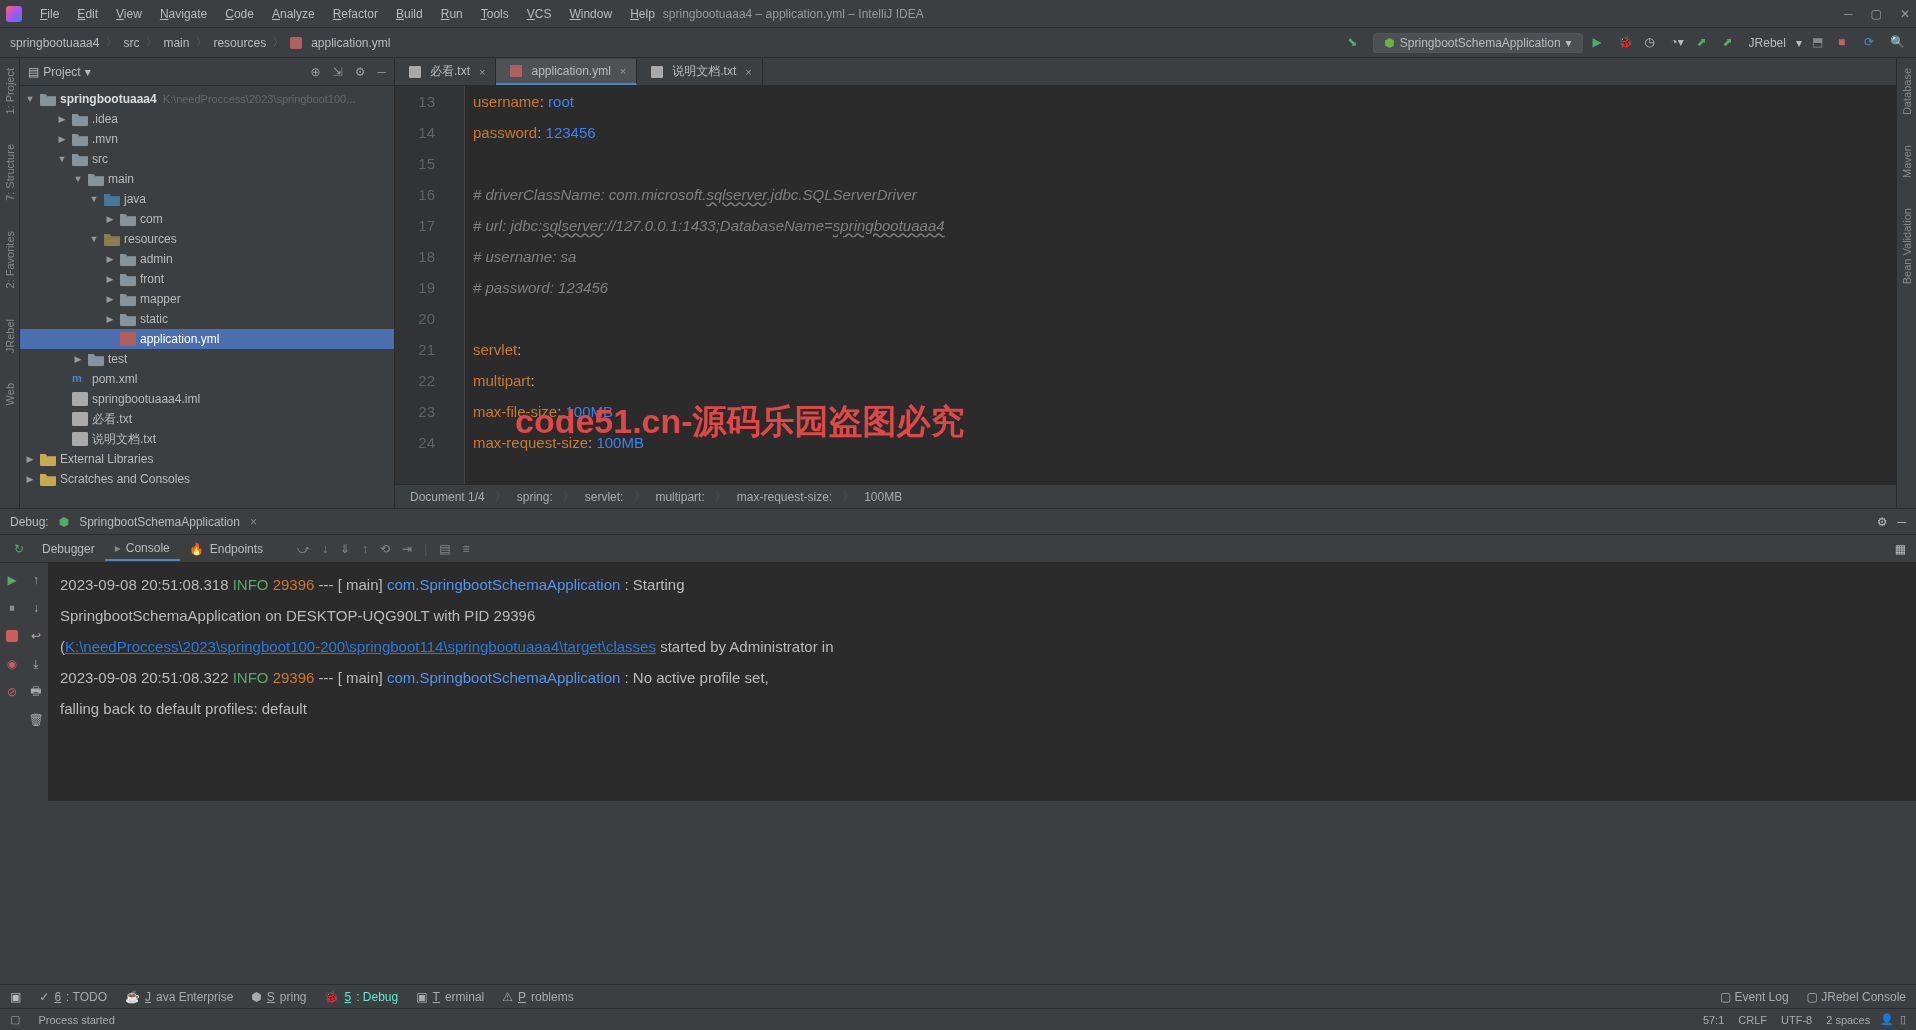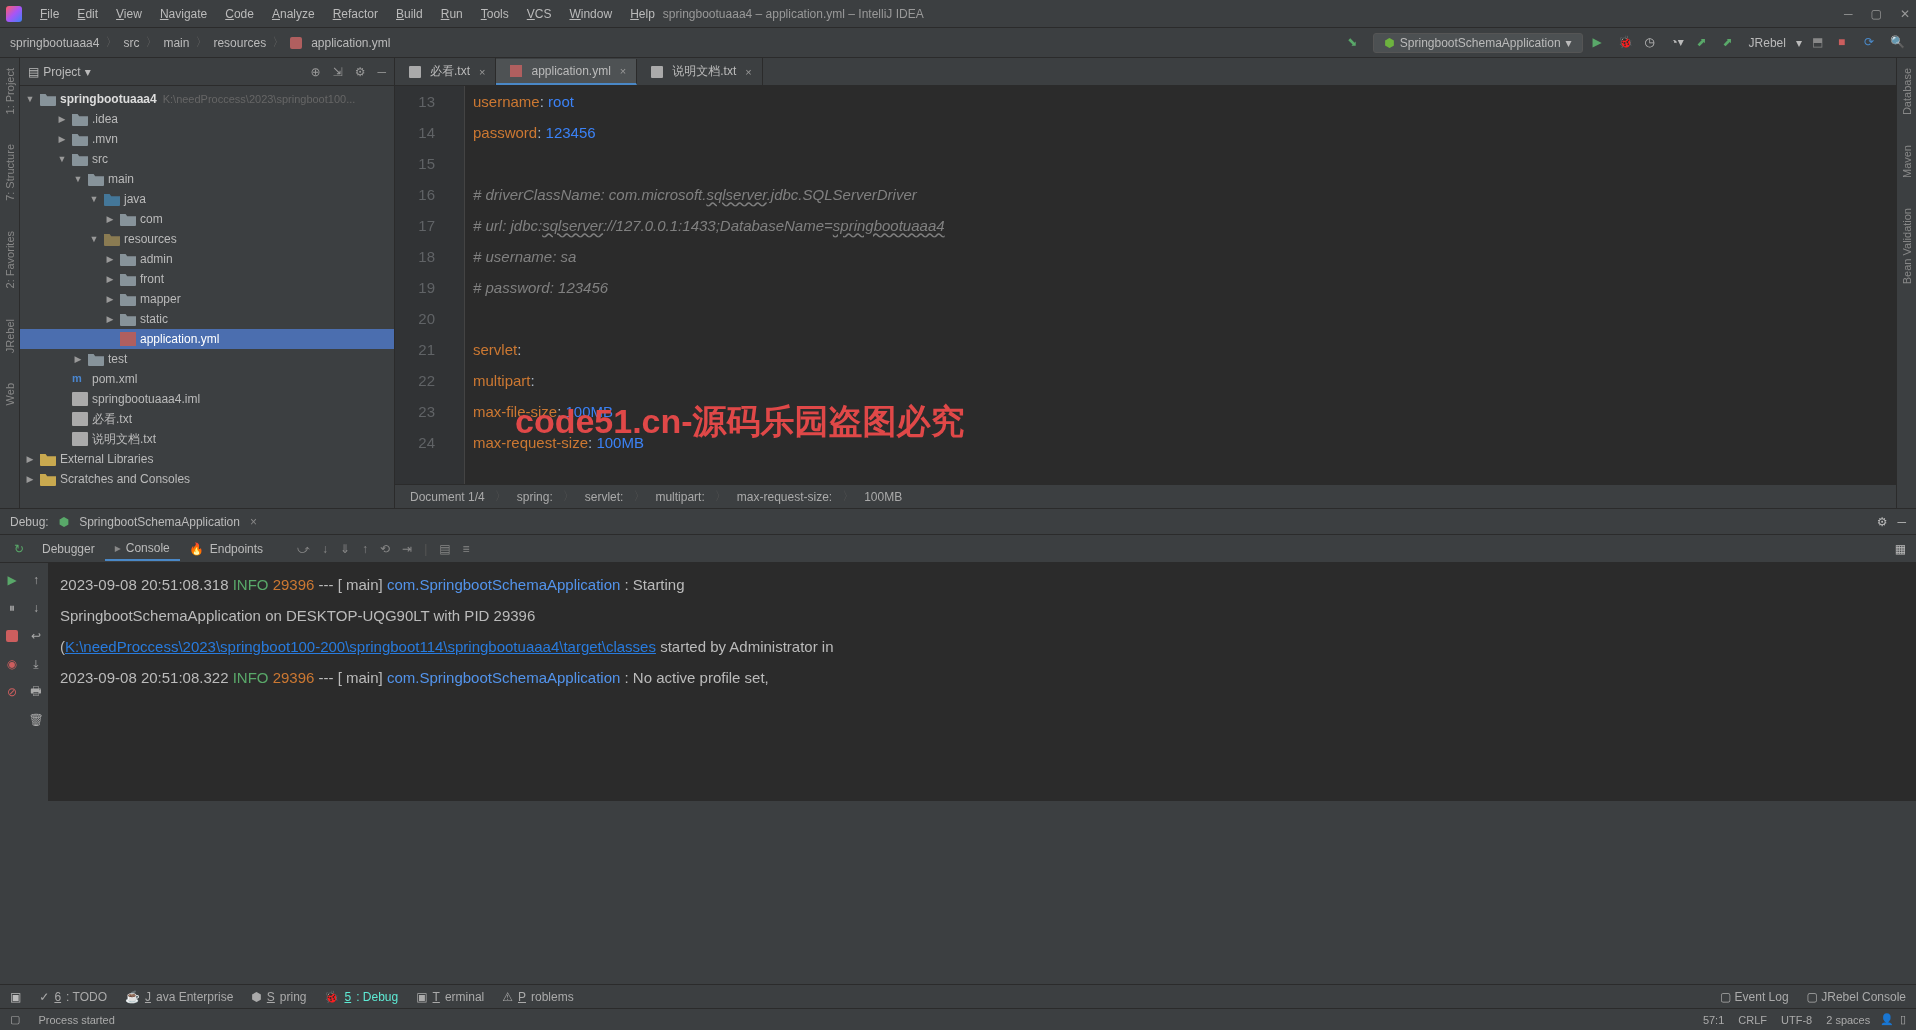--- a/index.html
+++ b/index.html
@@ -403,20 +403,21 @@
           <span class="tool-btn">🖶</span>
           <span class="tool-btn">🗑</span>
         </div>
       </div>
     </div>
     <div class="console-out" id="console-out">
         <div>2023-09-08 20:51:08.318  <span class="info">INFO</span><span class="pid"> 29396 </span>--- [           main] <span class="class">com.SpringbootSchemaApplication</span>            : Starting</div>
         <div>SpringbootSchemaApplication on DESKTOP-UQG90LT with PID 29396</div>
         <div>(<span class="path">K:\needProccess\2023\springboot100-200\springboot114\springbootuaaa4\target\classes</span> started by Administrator in</div>
         <div>2023-09-08 20:51:08.322  <span class="info">INFO</span><span class="pid"> 29396 </span>--- [           main] <span class="class">com.SpringbootSchemaApplication</span>            : No active profile set,</div>
+        <div>falling back to default profiles: default</div>
       </div>
   </div>
 </div>
 
 <div class="bottom-bar">
   <span>▣</span>
   <div id="bottom-tabs" style="display:flex;gap:18px;">
       <div class="btab">✓ <u>6</u>: TODO</div>
       <div class="btab">☕ <u>J</u>ava Enterprise</div>
       <div class="btab">⬢ <u>S</u>pring</div>

